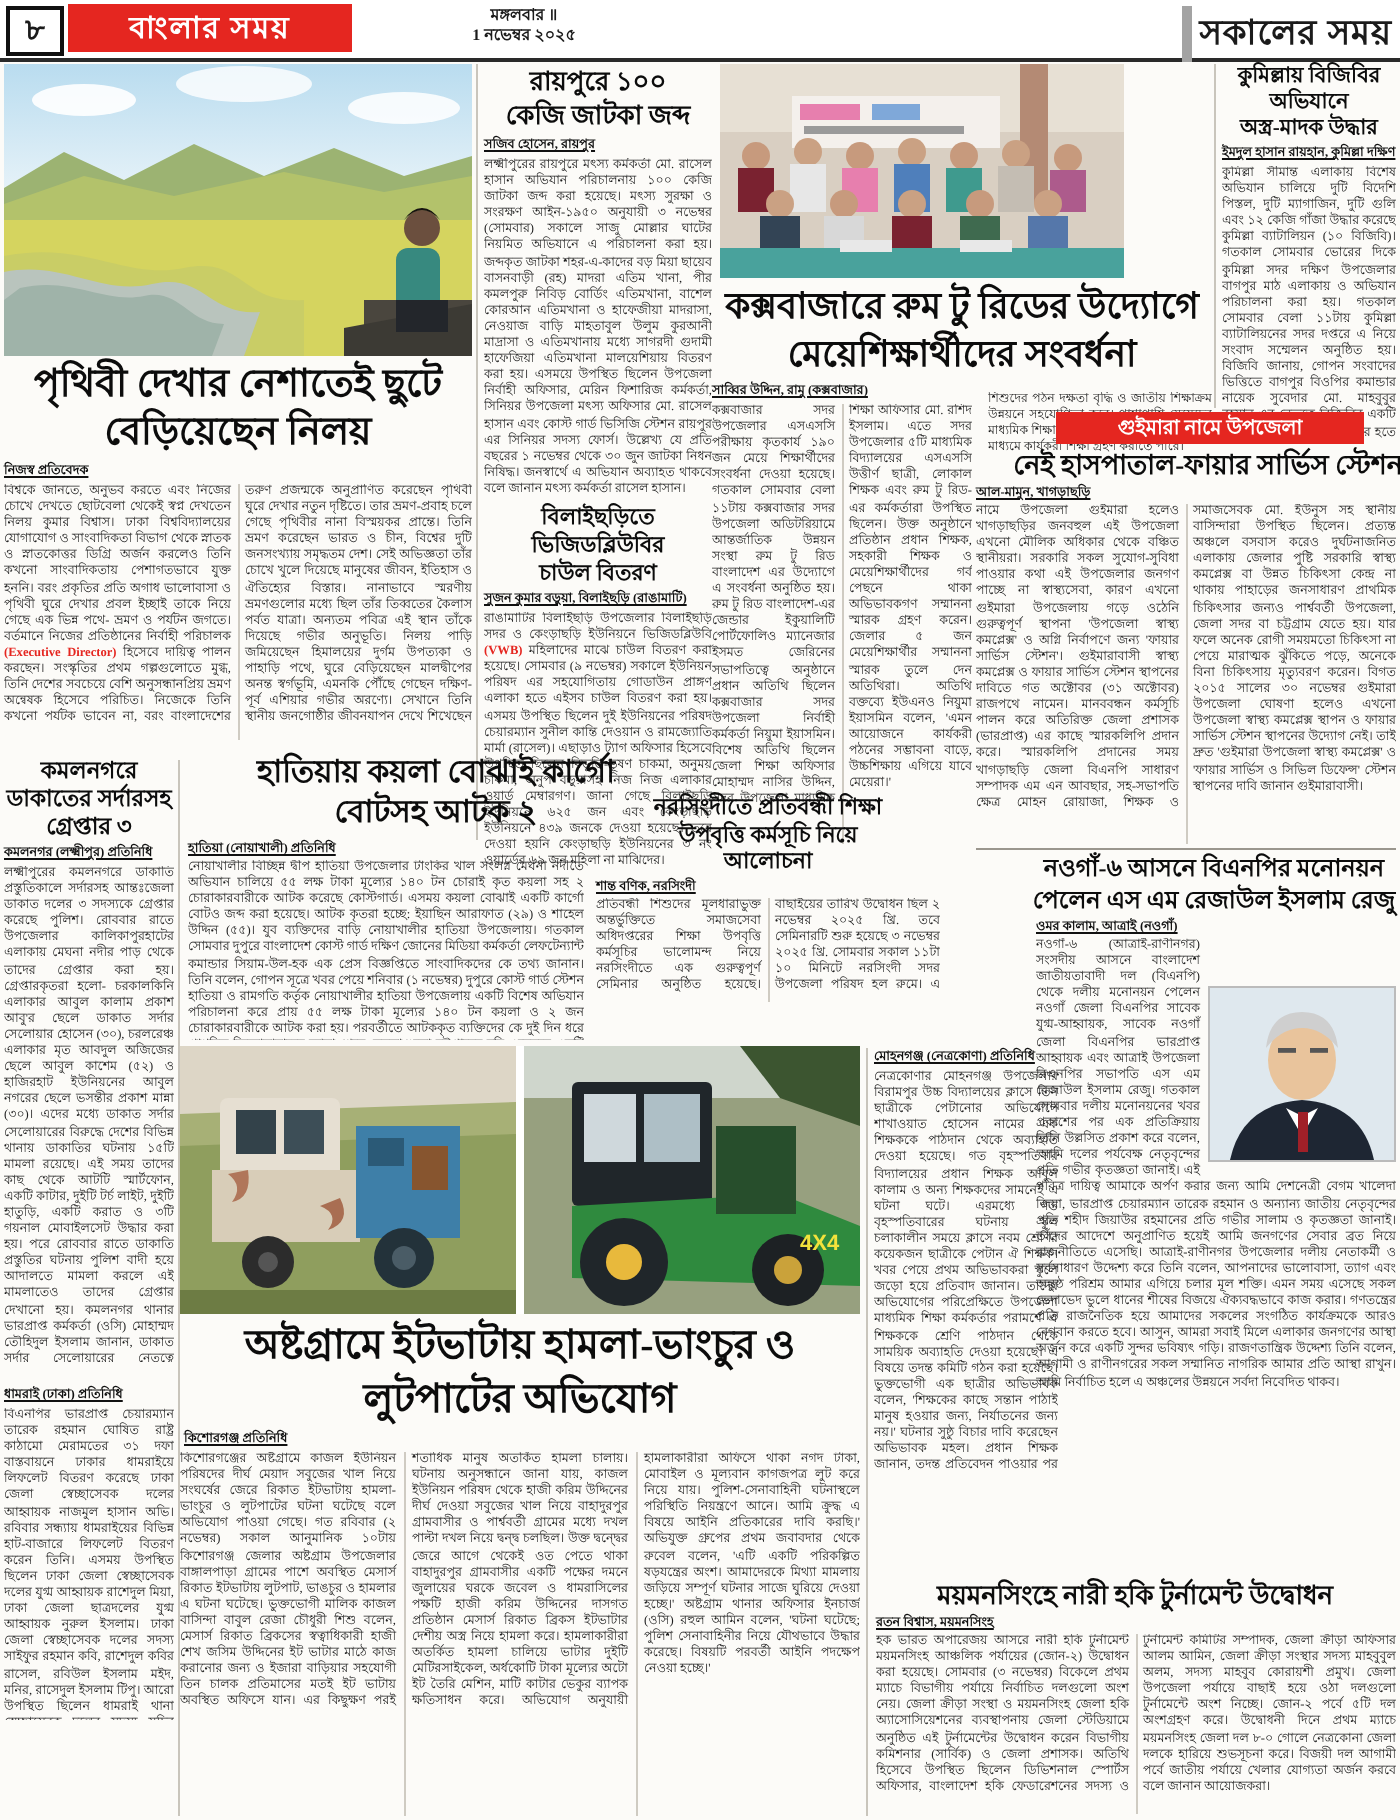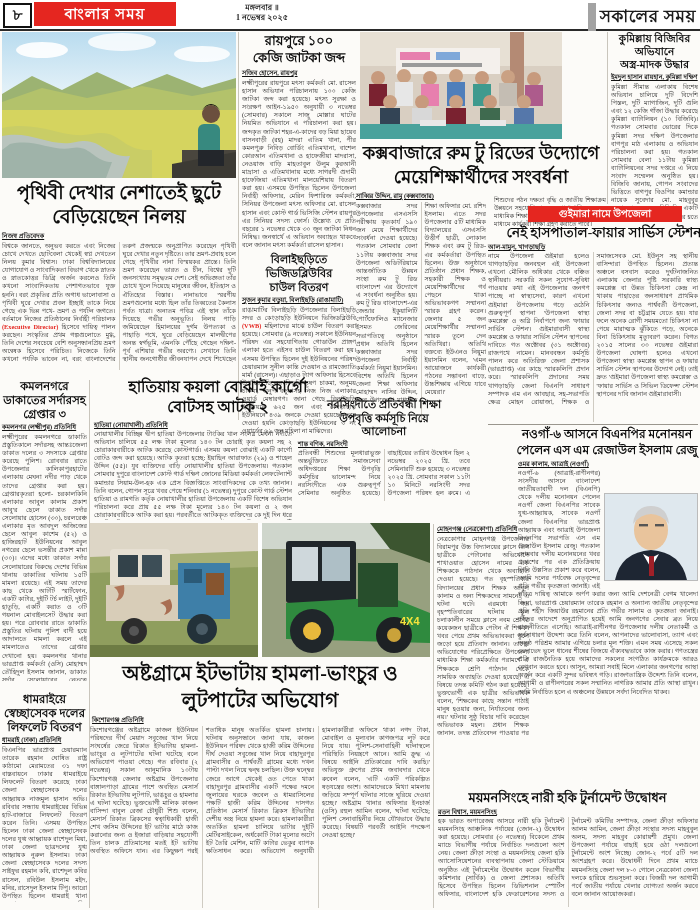--- a/index.html
+++ b/index.html
@@ -6,21 +6,21 @@
   #page{position:relative;width:700px;height:910px;background:#fcfbf8;overflow:hidden;
     font-family:"Liberation Serif",serif;color:#1b1b1b;}
   .abs{position:absolute;}
   
   #hdr{left:0;top:0;width:700px;height:29px;border-bottom:2px solid #2a2a2a;background:#fff;}
   .pagenum{left:3px;top:3px;width:25px;height:21px;border:2px solid #111;font-weight:bold;
     font-size:15px;display:flex;align-items:center;justify-content:center;}
   .masthead{left:34px;top:2px;width:142px;height:24px;background:#e52620;color:#fff;font-weight:bold;
     font-size:15px;display:flex;align-items:center;justify-content:center;letter-spacing:1px;}
   .dateblock{left:196px;top:3px;width:132px;text-align:center;font-weight:bold;font-size:8px;line-height:10px;}
-  .brand{right:4px;top:3px;font-weight:bold;font-size:17px;border-left:8px solid #a3a3a3;padding-left:4px;
+  .brand{right:4px;top:3px;font-weight:bold;font-size:17px;border-left:5px solid #a3a3a3;padding-left:4px;
     font-family:"Liberation Sans",sans-serif;letter-spacing:.5px;position:absolute;}
   
   .hl{font-weight:bold;color:#0c0c0c;text-align:center;white-space:pre-line;}
   .by{font-weight:bold;font-size:6.4px;text-decoration:underline;color:#111;line-height:8px;}
   .bd{font-size:6.3px;line-height:8.1px;text-align:justify;color:#1d1d1d;overflow:hidden;}
   .cols2{column-count:2;column-gap:7px;column-rule:1px solid #cfcbc2;}
   .cols3{column-count:3;column-gap:8px;column-rule:1px solid #cfcbc2;}
   .red{color:#e52620;font-weight:bold;}
   .banner{background:#e52620;color:#fff;font-weight:bold;font-size:10px;display:flex;
     align-items:center;justify-content:center;}
@@ -158,23 +158,20 @@
   <div class="abs vline" style="left:89px;top:380px;height:528px;"></div>
   <div class="abs" style="left:2px;top:379px;width:85px;">
     <div class="hl" style="font-size:11.5px;line-height:14px;">কমলনগরে
 ডাকাতের সর্দারসহ
 গ্রেপ্তার ৩</div>
     <div class="by" style="margin-top:2px;">কমলনগর (লক্ষ্মীপুর) প্রতিনিধি</div>
     <div class="bd" style="height:248px;margin-top:2px;">লক্ষ্মীপুরের কমলনগরে ডাকাতি প্রস্তুতিকালে সর্দারসহ আন্তঃজেলা ডাকাত দলের ৩ সদস্যকে গ্রেপ্তার করেছে পুলিশ। রোববার রাতে উপজেলার কালিকাপুরহাটের এলাকায় মেঘনা নদীর পাড় থেকে তাদের গ্রেপ্তার করা হয়। গ্রেপ্তারকৃতরা হলো- চরকালকিনি এলাকার আবুল কালাম প্রকাশ আবু'র ছেলে ডাকাত সর্দার সেলোয়ার হোসেন (৩০), চরলরেঞ্চ এলাকার মৃত আবদুল অজিজের ছেলে আবুল কাশেম (৫২) ও হাজিরহাট ইউনিয়নের আবুল নগরের ছেলে ভসন্তীর প্রকাশ মান্না (৩০)। এদের মধ্যে ডাকাত সর্দার সেলোয়ারের বিরুদ্ধে দেশের বিভিন্ন থানায় ডাকাতির ঘটনায় ১৫টি মামলা রয়েছে। এই সময় তাদের কাছ থেকে আটটি স্মার্টফোন, একটি কাটার, দুইটি টর্চ লাইট, দুইটি হাতুড়ি, একটি করাত ও ৩টি গয়নাল মোবাইলসেট উদ্ধার করা হয়। পরে রোববার রাতে ডাকাতি প্রস্তুতির ঘটনায় পুলিশ বাদী হয়ে আদালতে মামলা করলে এই মামলাতেও তাদের গ্রেপ্তার দেখানো হয়। কমলনগর থানার ভারপ্রাপ্ত কর্মকর্তা (ওসি) মোহাম্মদ তৌহিদুল ইসলাম জানান, ডাকাত সর্দার সেলোয়ারের নেতৃত্বে কমলনগরের মেঘনা নদীর পাড়ে ডাকাতির প্রস্তুতি নিচ্ছিলো তারা। গোপন সংবাদের ভিত্তিতে অভিযান দিয়ে ৩ জনকে গ্রেপ্তার করতে সক্ষম হলেও যে জাকির হোসেন ও মেহরাজ হোসেন পালিয়ে যায়। সোমবার সকালে গ্রেপ্তারকৃতদের লক্ষ্মীপুর আদালতের মাধ্যমে জেলখানায় পাঠানো হয়েছে বলে ঐ কর্মকর্তা আরো জানান।</div>
   </div>
 
   <div class="abs" style="left:2px;top:692px;width:85px;">
-    <div class="hl" style="font-size:11.5px;line-height:14px;">ধামরাইয়ে
-স্বেচ্ছাসেবক দলের
-লিফলেট বিতরণ</div>
     <div class="by" style="margin-top:2px;">ধামরাই (ঢাকা) প্রতিনিধি</div>
     <div class="bd" style="height:156px;margin-top:2px;">বিএনপির ভারপ্রাপ্ত চেয়ারম্যান তারেক রহমান ঘোষিত রাষ্ট্র কাঠামো মেরামতের ৩১ দফা বাস্তবায়নে ঢাকার ধামরাইয়ে লিফলেট বিতরণ করেছে ঢাকা জেলা স্বেচ্ছাসেবক দলের আহ্বায়ক নাজমুল হাসান অভি। রবিবার সন্ধ্যায় ধামরাইয়ের বিভিন্ন হাট-বাজারে লিফলেট বিতরণ করেন তিনি। এসময় উপস্থিত ছিলেন ঢাকা জেলা স্বেচ্ছাসেবক দলের যুগ্ম আহ্বায়ক রাশেদুল মিয়া, ঢাকা জেলা ছাত্রদলের যুগ্ম আহ্বায়ক নুরুল ইসলাম। ঢাকা জেলা স্বেচ্ছাসেবক দলের সদস্য সাইফুর রহমান কবি, রাশেদুল কবির রাসেল, রবিউল ইসলাম মইদ, মনির, রাসেদুল ইসলাম টিপু। আরো উপস্থিত ছিলেন ধামরাই থানা স্বেচ্ছাসেবক দলের সদস্য সচিব নুরুল মজিবুল, ধামরাই পৌর স্বেচ্ছাসেবক দলের সদস্য সচিব রাসেদুল ইসলাম রাজু, থানা স্বেচ্ছাসেবক দলের যুব আহ্বায়ক ইঞ্জিনিয়ার শাহীন, ধামরাই সরকারি কলেজ ছাত্রদলের সদস্য সচিব শহীদ ইসলাম।</div>
   </div>
 
   <div class="abs hl" style="left:92px;top:377px;width:252px;font-size:15.5px;line-height:20px;">হাতিয়ায় কয়লা বোঝাই কার্গো
 বোটসহ আটক ২</div>
   <div class="abs by" style="left:94px;top:421px;width:120px;">হাতিয়া (নোয়াখালী) প্রতিনিধি</div>
   <div class="abs bd" style="left:94px;top:430px;width:198px;height:90px;">নোয়াখালীর বিচ্ছিন্ন দ্বীপ হাতিয়া উপজেলার টাংকির খাল সংলগ্ন মেঘনা নদীতে অভিযান চালিয়ে ৫৫ লক্ষ টাকা মূল্যের ১৪০ টন চোরাই কৃত কয়লা সহ ২ চোরাকারবারীকে আটক করেছে কোস্টগার্ড। এসময় কয়লা বোঝাই একটি কার্গো বোটও জব্দ করা হয়েছে। আটক কৃতরা হচ্ছে: ইয়াছিন আরাফাত (২৯) ও শাহেল উদ্দিন (৫৫)। যুব ব্যক্তিদের বাড়ি নোয়াখালীর হাতিয়া উপজেলায়। গতকাল সোমবার দুপুরে বাংলাদেশ কোস্ট গার্ড দক্ষিণ জোনের মিডিয়া কর্মকর্তা লেফটেন্যান্ট কমান্ডার সিয়াম-উল-হক এক প্রেস বিজ্ঞপ্তিতে সাংবাদিকদের কে তথ্য জানান। তিনি বলেন, গোপন সূত্রে খবর পেয়ে শনিবার (১ নভেম্বর) দুপুরে কোস্ট গার্ড স্টেশন হাতিয়া ও রামগতি কর্তৃক নোয়াখালীর হাতিয়া উপজেলায় একটি বিশেষ অভিযান পরিচালনা করে প্রায় ৫৫ লক্ষ টাকা মূল্যের ১৪০ টন কয়লা ও ২ জন চোরাকারবারীকে আটক করা হয়। পরবর্তীতে আটককৃত ব্যক্তিদের কে দুই দিন ধরে প্রাথমিক জিজ্ঞাসাবাদের জানা গেছে, কয়লাগুলো চট্টগ্রামের বহি এনেসরে একটি ব্যক্তিদের জাহাজ হতে অন্যত্র অবলম্বন করে ক্রয় করা হয়েছে। জব্দকৃত কয়লা, চোরাই কাজে ব্যবহৃত বোট ও আটককৃত পাচারকারীদের পরবর্তী আইনানুগ ব্যবস্থা গ্রহণের জন্য নোয়াখালী জেলা পুলিশের কাছে হস্তান্তর করা হয়েছে।</div>
 
   <div class="abs" style="left:298px;top:398px;width:172px;">

